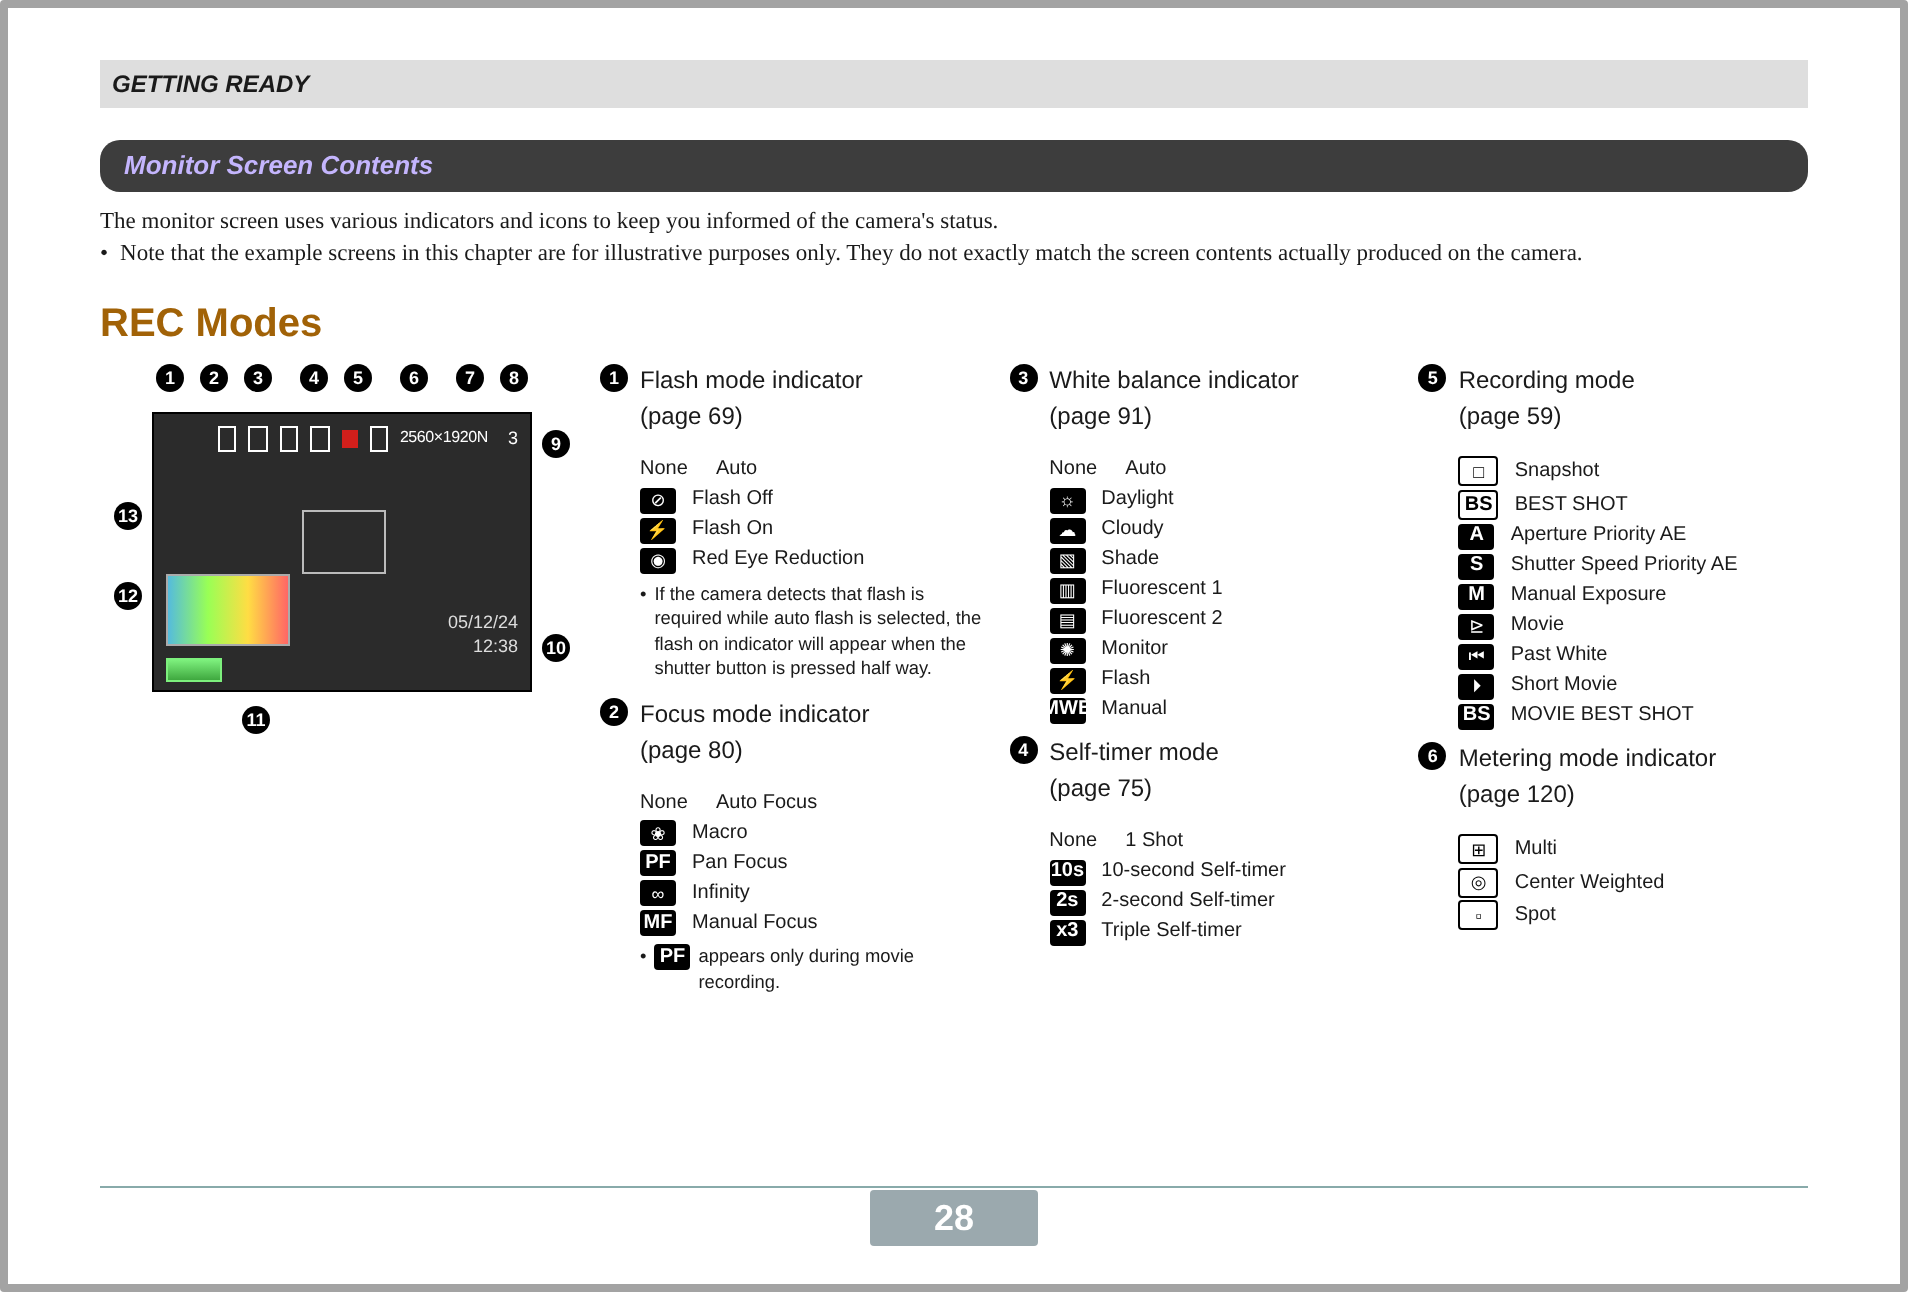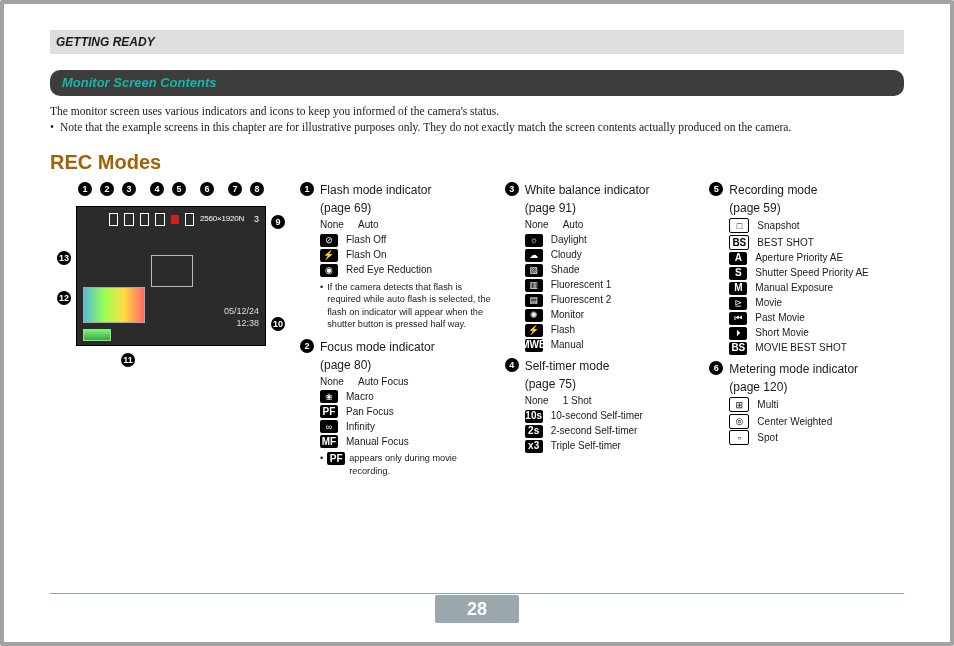--- a/index.html
+++ b/index.html
@@ -19,21 +19,21 @@
   }
   .page{
     position:absolute;inset:0;border:4px solid #a3a3a3;
     border-radius:2px;padding:26px 46px 26px 46px;box-sizing:border-box;
   }
   .header-band{
     background:var(--grey-bar);height:24px;display:flex;align-items:center;
     padding:0 6px;font-weight:bold;font-style:italic;font-size:12px;
   }
   .subheader-band{
-    margin-top:16px;background:var(--dark-bar);color:#14b8a6;
+    margin-top:16px;background:var(--dark-bar);color:#c4b5fd;
     border-radius:10px;height:26px;display:flex;align-items:center;
     padding:0 12px;font-weight:bold;font-size:13px;font-style:italic;
   }
   .intro{margin-top:8px;font-size:11.5px;font-family:Liberation Serif, serif;}
   .intro .bullet{display:flex;gap:6px;padding-left:0;}
   .intro .bullet::before{content:"•";}
   h2.rec-title{font-size:20px;font-weight:bold;color:#a16207;margin:14px 0 4px 0;}
   .body-area{display:flex;gap:6px;}
   
   .col-screen{width:240px;flex:none;position:relative;padding-top:26px;}
@@ -73,21 +73,21 @@
   .side-num.n9 {right:-20px;top:8px;}
   .side-num.n10{right:-20px;bottom:14px;}
   .side-num.n11{left:44px;bottom:-22px;}
   .side-num.n12{left:-20px;top:84px;}
   .side-num.n13{left:-20px;top:44px;}
 
   
   .col{flex:1;padding:0 4px;font-size:10.5px;}
   .entry-title{display:flex;align-items:flex-start;gap:6px;font-size:12px;margin:2px 0 2px 0;}
   .page-ref{font-size:12px;margin-left:20px;}
-  .legend{margin-left:20px;margin-top:2px;}
+  .legend{margin-left:20px;margin-top:12px;}
   .legend-row{display:flex;align-items:center;gap:8px;margin:1.5px 0;}
   .legend-key{width:30px;font-size:10px;}
   .legend-ico{
     width:18px;height:13px;flex:none;display:inline-flex;align-items:center;
     justify-content:center;font-size:9px;background:#000;color:#fff;
     border-radius:2px;
   }
   .legend-ico.outline{background:#fff;color:#000;border:1.5px solid #000;}
   .legend-ico.letter{font-weight:bold;font-size:10px;}
   .legend-txt{font-size:10px;}
@@ -324,21 +324,21 @@
           <div class="legend-row">
             <span class="legend-ico letter">M</span>
             <span class="legend-txt">Manual Exposure</span>
           </div>
           <div class="legend-row">
             <span class="legend-ico">⊵</span>
             <span class="legend-txt">Movie</span>
           </div>
           <div class="legend-row">
             <span class="legend-ico">⏮</span>
-            <span class="legend-txt">Past Movie</span>
+            <span class="legend-txt">Past White</span>
           </div>
           <div class="legend-row">
             <span class="legend-ico">⏵</span>
             <span class="legend-txt">Short Movie</span>
           </div>
           <div class="legend-row">
             <span class="legend-ico letter">BS</span>
             <span class="legend-txt">MOVIE BEST SHOT</span>
           </div>
         </div>

